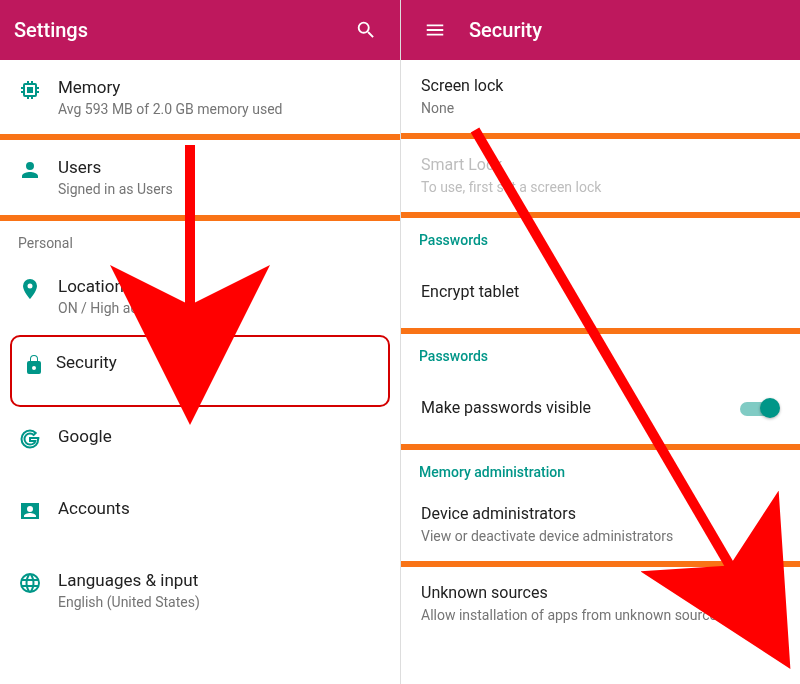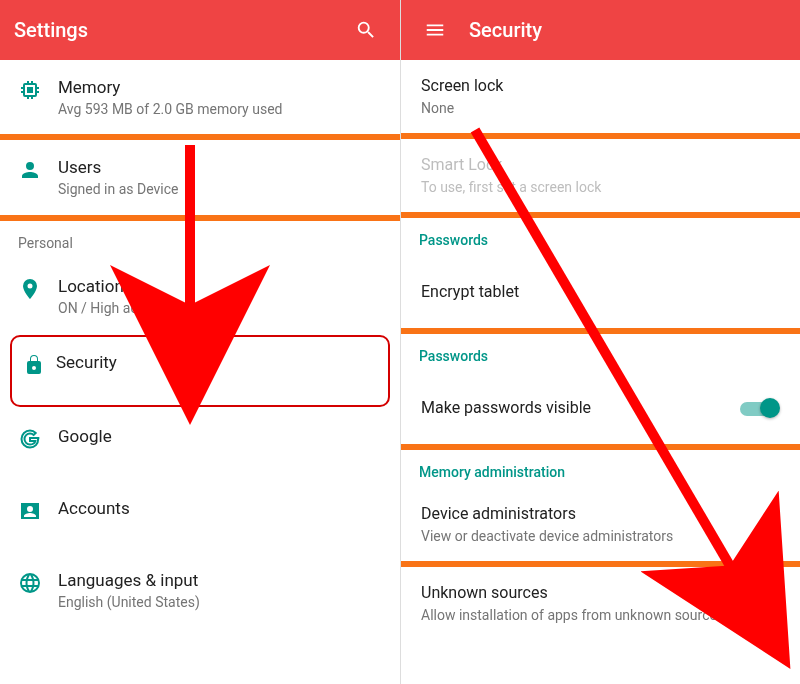--- a/index.html
+++ b/index.html
@@ -2,21 +2,21 @@
 <html><head>
 <meta charset="utf-8">
 <style>
   * { box-sizing: border-box; margin: 0; padding: 0; }
   html, body { width: 800px; height: 684px; font-family: Roboto, Arial, sans-serif; background: #fafafa; overflow: hidden; position: relative; }
   .row { display: flex; width: 100%; height: 100%; }
   .pane { display: flex; flex-direction: column; }
   .left { width: 400px; background: #fff; }
   .right { flex: 1; background: #fff; border-left: 1px solid #ddd; }
 
-  .appbar { height: 60px; background: #ef4444; color: #fff; display: flex; align-items: center; padding: 0 14px; }
+  .appbar { height: 60px; background: #be185d; color: #fff; display: flex; align-items: center; padding: 0 14px; }
   .appbar .title { font-size: 20px; font-weight: 500; flex: 1; }
   .appbar .icon-btn { width: 40px; height: 40px; display: flex; align-items: center; justify-content: center; border-radius: 50%; cursor: pointer; }
 
   .list { flex: 1; overflow: hidden; }
   .item { display: flex; align-items: flex-start; padding: 16px 18px; cursor: pointer; min-height: 72px; }
   .item .glyph { width: 40px; display: flex; justify-content: flex-start; align-items: center; color: #009688; padding-top: 2px; }
   .item .glyph svg { width: 24px; height: 24px; fill: #009688; }
   .item .text { flex: 1; }
   .item .primary { font-size: 17px; color: #212121; line-height: 1.3; }
   .item .secondary { font-size: 14px; color: #757575; margin-top: 2px; line-height: 1.3; }
@@ -66,21 +66,21 @@
         </div>
       </div>
       <div class="item divider">
         <div class="glyph">
           <svg viewBox="0 0 24 24">
               <path d="M12 12a4 4 0 1 0-4-4 4 4 0 0 0 4 4zm0 2c-2.67 0-8 1.34-8 4v2h16v-2c0-2.66-5.33-4-8-4z"></path>
             </svg>
         </div>
         <div class="text">
           <div class="primary">Users</div>
-          <div class="secondary">Signed in as Device</div>
+          <div class="secondary">Signed in as Users</div>
         </div>
       </div>
 
       <div class="section-header">Personal</div>
 
       <div class="item">
         <div class="glyph">
           <svg viewBox="0 0 24 24">
               <path d="M12 2a7 7 0 0 0-7 7c0 5.25 7 13 7 13s7-7.75 7-13a7 7 0 0 0-7-7zm0 9.5A2.5 2.5 0 1 1 14.5 9 2.5 2.5 0 0 1 12 11.5z"></path>
             </svg>

